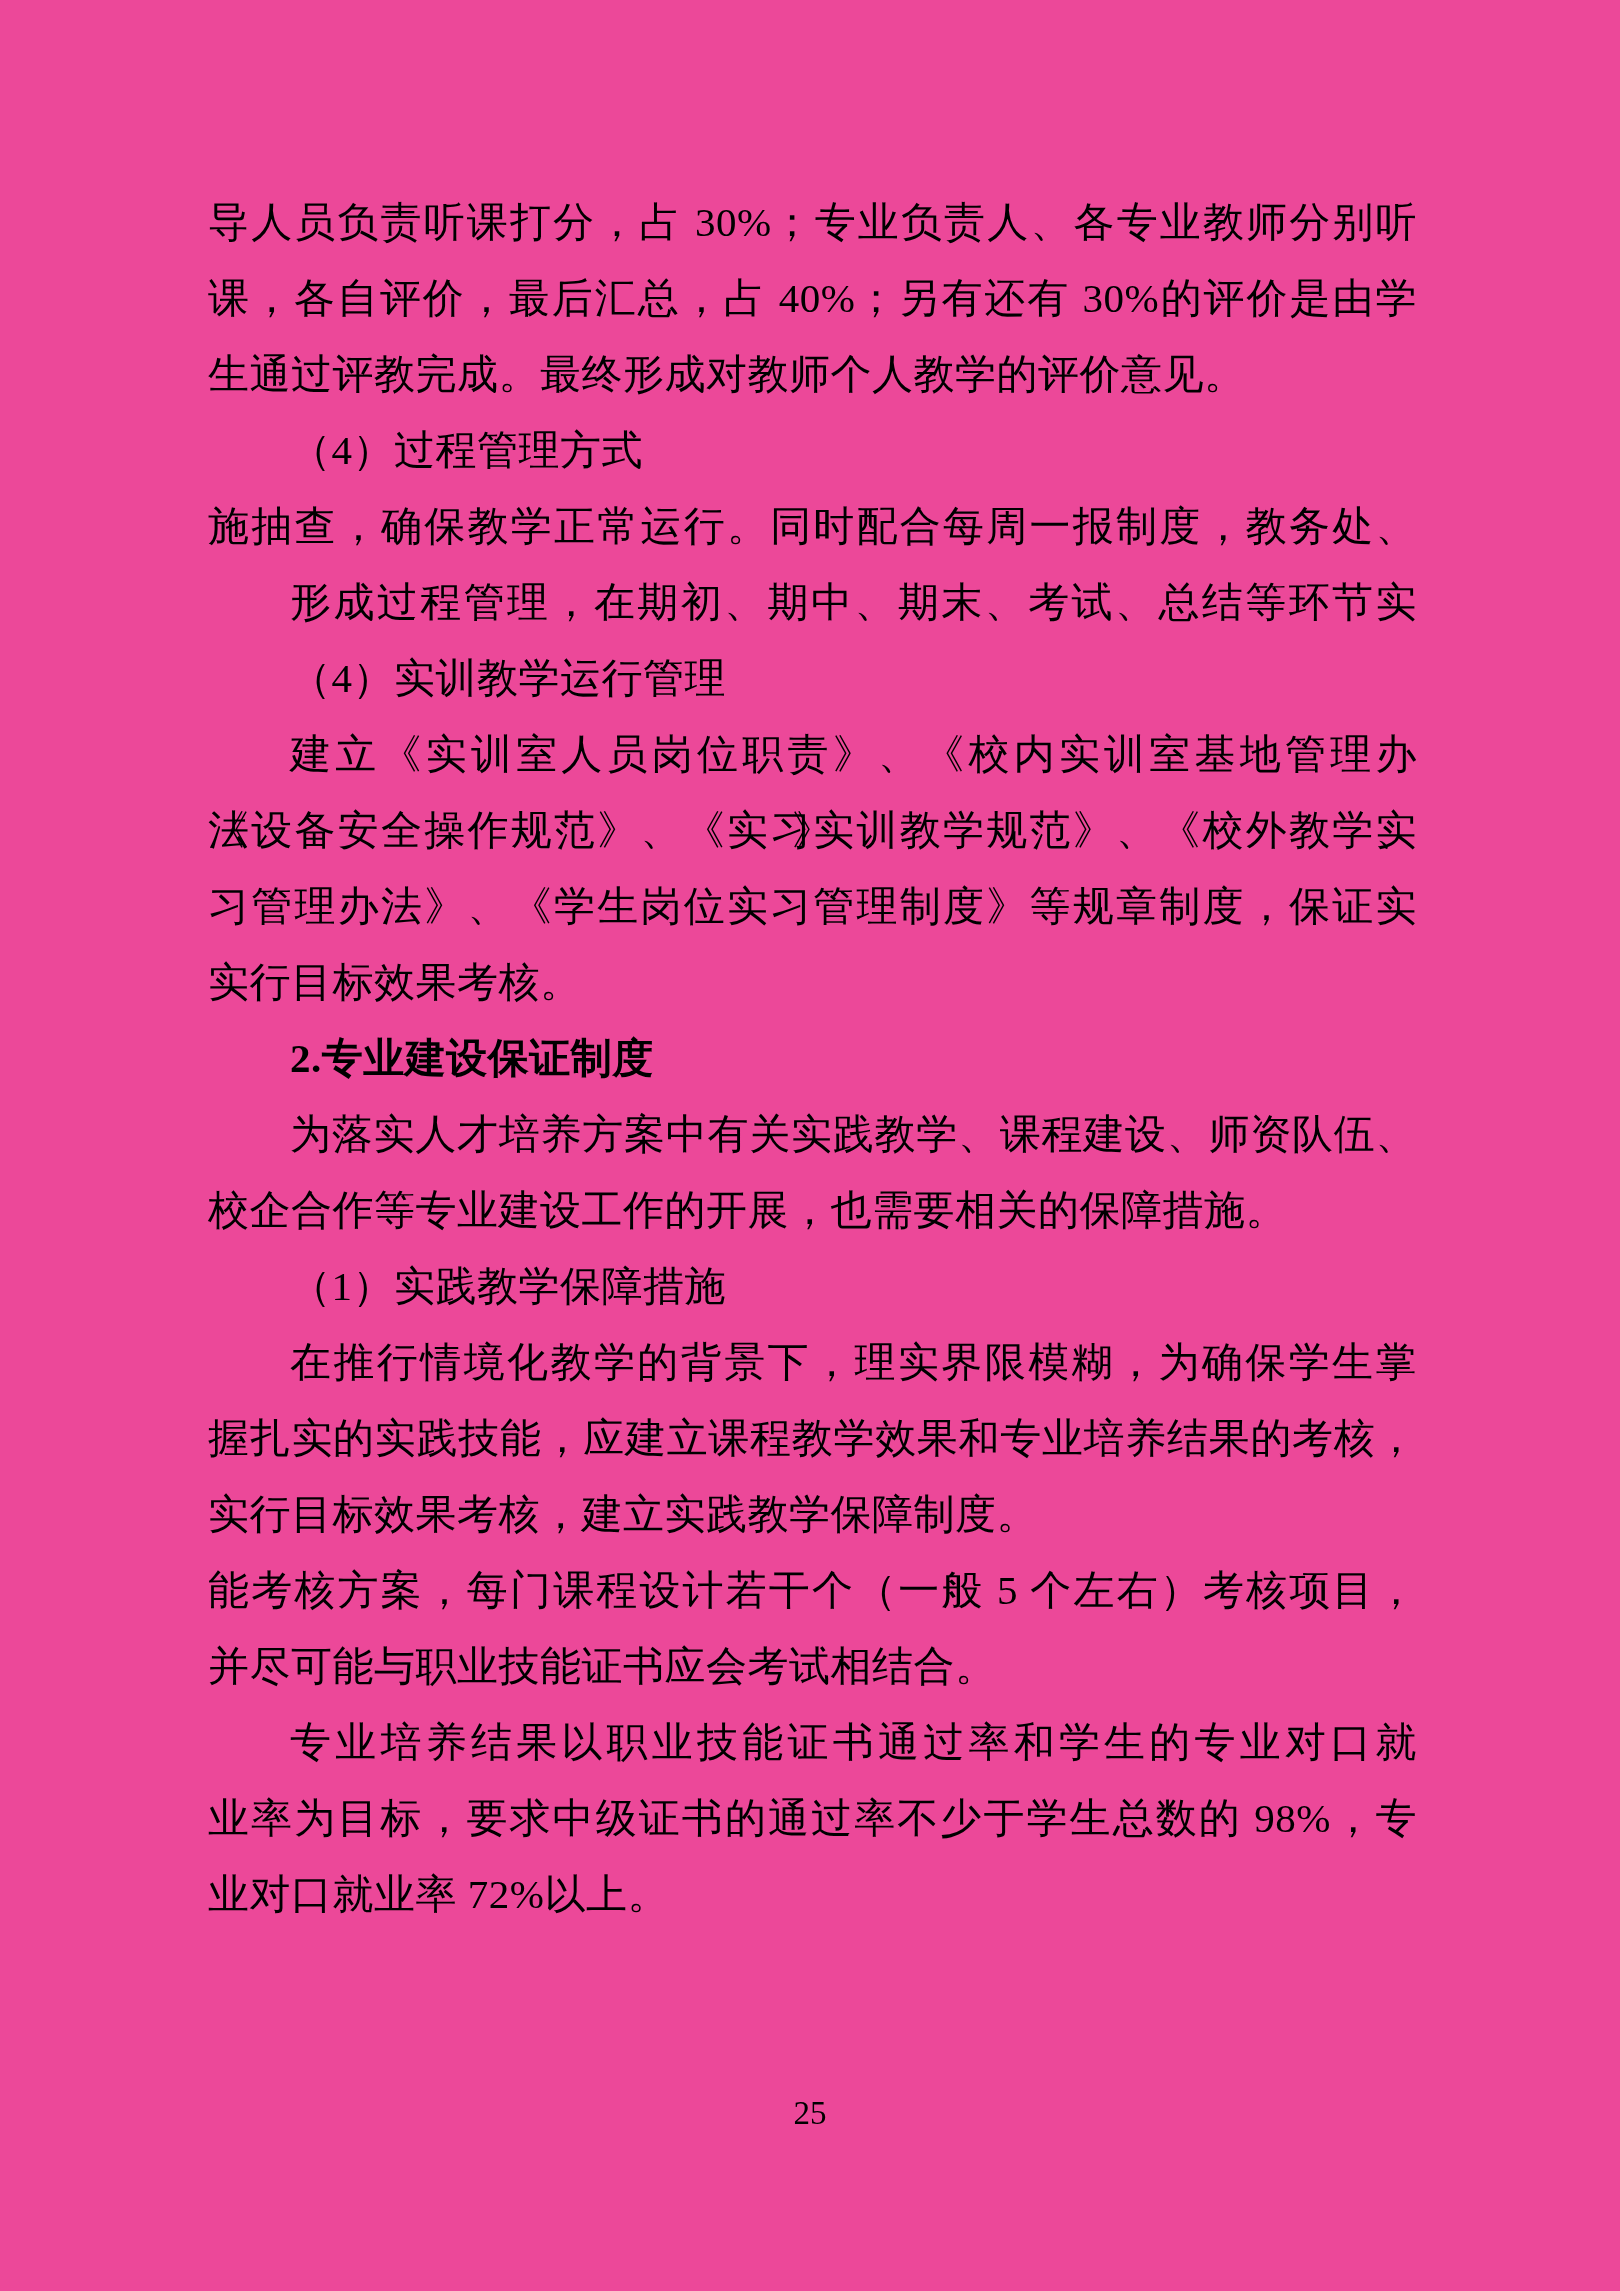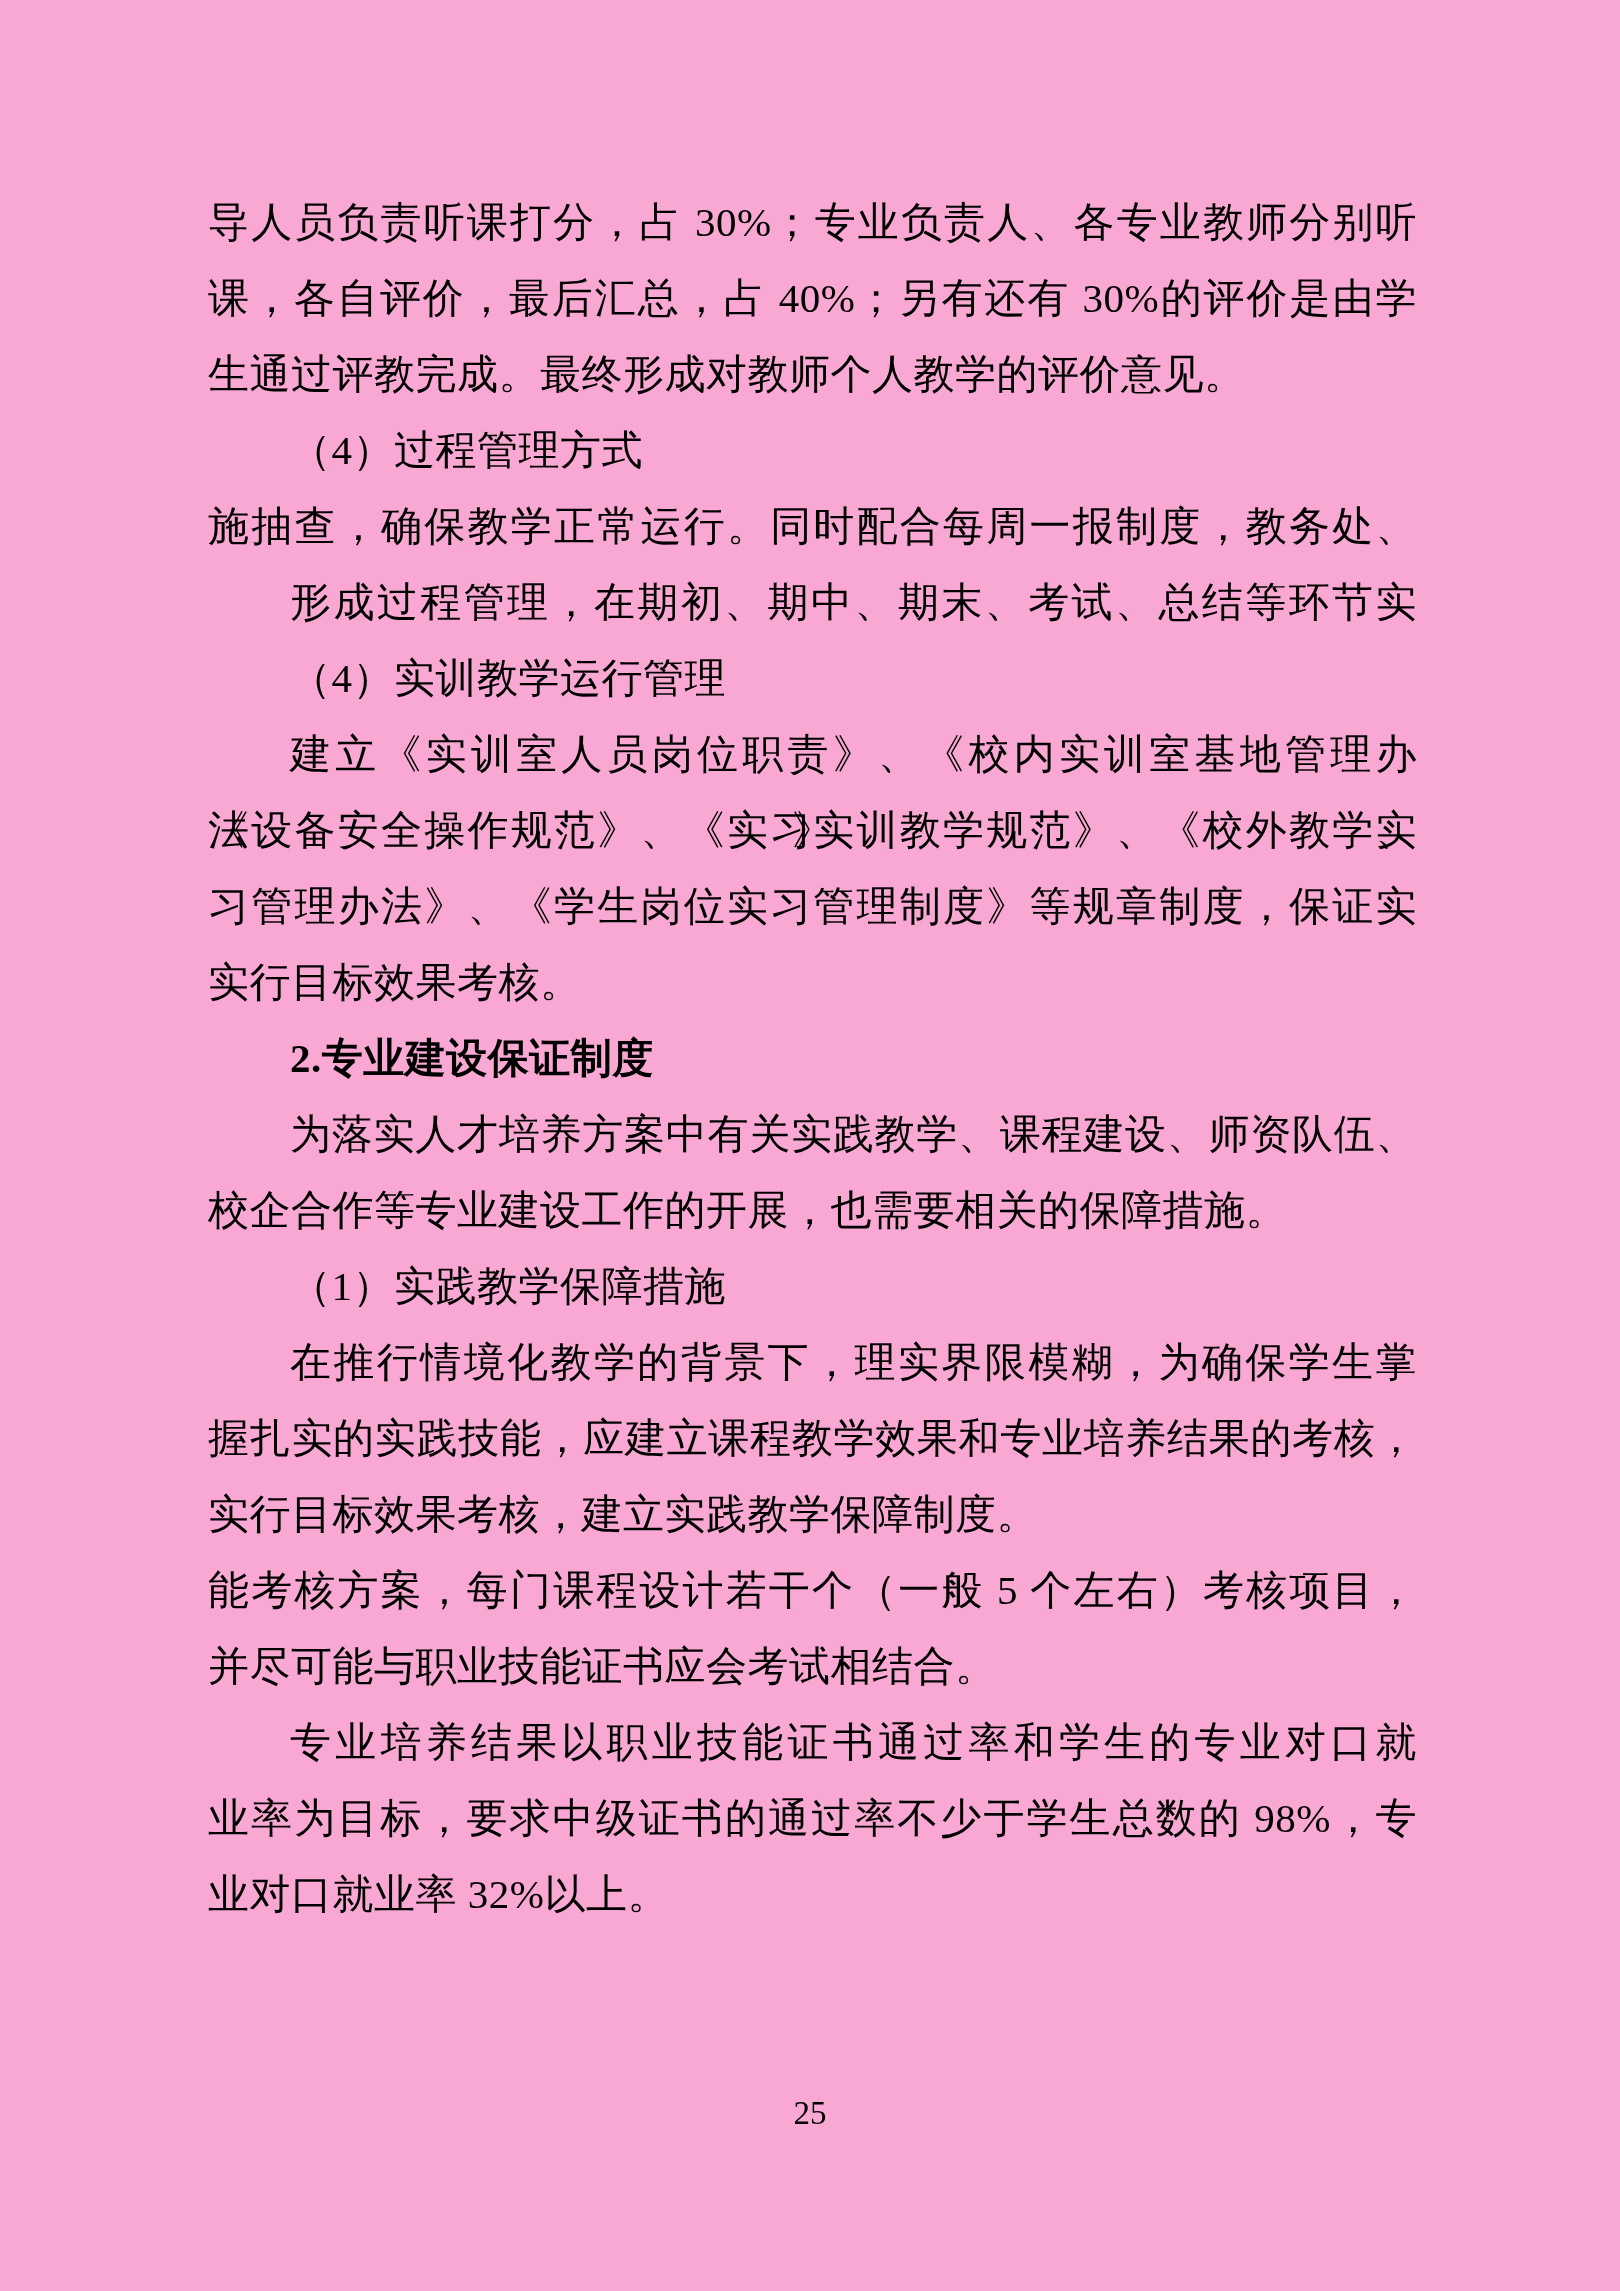--- a/index.html
+++ b/index.html
@@ -4,21 +4,21 @@
 <style>
   html, body {
     margin: 0;
     padding: 0;
     background: #ffffff;
   }
   .page {
     position: relative;
     width: 1620px;
     height: 2292px;
-    background: #f9a8d4;
+    background: #ec4899;
     color: #000000;
     font-family: "Liberation Serif", "DejaVu Serif", serif;
     overflow: hidden;
   }
   .text-block {
     position: absolute;
     left: 208px;
     top: 184px;
     width: 1209px;
   }
@@ -69,17 +69,17 @@
     <div class="line indent j">为落实人才培养方案中有关实践教学、课程建设、师资队伍、</div>
     <div class="line">校企合作等专业建设工作的开展，也需要相关的保障措施。</div>
     <div class="line indent">（1）实践教学保障措施</div>
     <div class="line indent j">在推行情境化教学的背景下，理实界限模糊，为确保学生掌</div>
     <div class="line j">握扎实的实践技能，应建立课程教学效果和专业培养结果的考核，</div>
     <div class="line">实行目标效果考核，建立实践教学保障制度。</div>
     <div class="line j">能考核方案，每门课程设计若干个（一般 5 个左右）考核项目，</div>
     <div class="line">并尽可能与职业技能证书应会考试相结合。</div>
     <div class="line indent j">专业培养结果以职业技能证书通过率和学生的专业对口就</div>
     <div class="line j">业率为目标，要求中级证书的通过率不少于学生总数的 98%，专</div>
-    <div class="line">业对口就业率 32%以上。</div>
+    <div class="line">业对口就业率 72%以上。</div>
   </div>
   <div class="footer">25</div>
 </div>
 
 
 </body></html>

